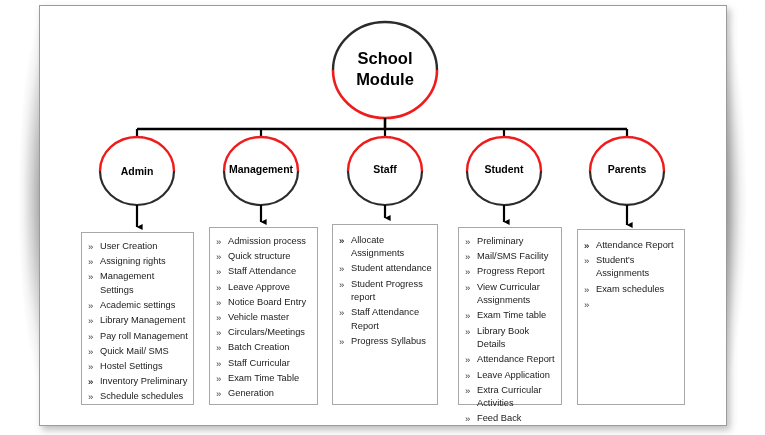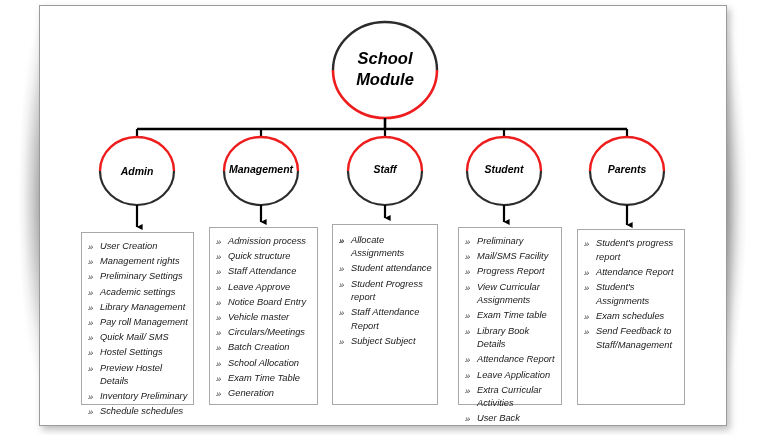--- a/index.html
+++ b/index.html
@@ -1,21 +1,21 @@
 <!DOCTYPE html>
 <html><head>
 <meta charset="utf-8">
 <style>
   html,body{margin:0;padding:0;}
   body{
     width:765px;height:435px;overflow:hidden;
     background:#ffffff;
     font-family:"Liberation Sans", sans-serif;
   }
-  #stage{position:relative;width:765px;height:435px;overflow:hidden;background:#fff;font-style:italic;}
+  #stage{position:relative;width:765px;height:435px;overflow:hidden;background:#fff;}
 
   
   .curl{position:absolute;top:0;height:435px;width:46px;pointer-events:none;}
   .curl.left{left:0;
     background:
       radial-gradient(ellipse 34px 230px at 46px 200px, rgba(90,90,90,.62) 0%, rgba(120,120,120,.38) 38%, rgba(170,170,170,.14) 66%, rgba(255,255,255,0) 82%);
   }
   .curl.right{right:0;
     background:
       radial-gradient(ellipse 34px 230px at 0px 200px, rgba(90,90,90,.62) 0%, rgba(120,120,120,.38) 38%, rgba(170,170,170,.14) 66%, rgba(255,255,255,0) 82%);
@@ -137,81 +137,80 @@
       <path d="M261,205 L261,222" stroke="#000" stroke-width="2.2" fill="none" marker-end="url(#arrowBlack)"></path>
       <path d="M385,205 L385,218" stroke="#000" stroke-width="2.2" fill="none" marker-end="url(#arrowBlack)"></path>
       <path d="M504,205 L504,222" stroke="#000" stroke-width="2.2" fill="none" marker-end="url(#arrowBlack)"></path>
       <path d="M627,205 L627,225" stroke="#000" stroke-width="2.2" fill="none" marker-end="url(#arrowBlack)"></path>
     </g>
   </svg>
 
   <div class="listbox" style="left:81px;top:232px;width:113px;height:173px;">
     <ul>
         <li><span class="bul">»</span><span>User Creation</span></li>
-        <li><span class="bul">»</span><span>Management rights</span></li>
-        <li><span class="bul">»</span><span>Preliminary Settings</span></li>
+        <li><span class="bul">»</span><span>Assigning rights</span></li>
+        <li><span class="bul">»</span><span>Management Settings</span></li>
         <li><span class="bul">»</span><span>Academic settings</span></li>
         <li><span class="bul">»</span><span>Library Management</span></li>
         <li><span class="bul">»</span><span>Pay roll Management</span></li>
         <li><span class="bul">»</span><span>Quick Mail/ SMS</span></li>
         <li><span class="bul">»</span><span>Hostel Settings</span></li>
-        <li><span class="bul">»</span><span>Preview Hostel Details</span></li>
+        <li><span class="bul">»</span></li>
         <li><span class="bul">»</span><span>Inventory Preliminary</span></li>
         <li><span class="bul">»</span><span>Schedule schedules</span></li>
       </ul>
   </div>
 
   <div class="listbox" style="left:209px;top:227px;width:109px;height:178px;">
     <ul>
         <li><span class="bul">»</span><span>Admission process</span></li>
         <li><span class="bul">»</span><span>Quick structure</span></li>
         <li><span class="bul">»</span><span>Staff Attendance</span></li>
         <li><span class="bul">»</span><span>Leave Approve</span></li>
         <li><span class="bul">»</span><span>Notice Board Entry</span></li>
         <li><span class="bul">»</span><span>Vehicle master</span></li>
         <li><span class="bul">»</span><span>Circulars/Meetings</span></li>
         <li><span class="bul">»</span><span>Batch Creation</span></li>
-        <li><span class="bul">»</span><span>School Allocation</span></li>
+        <li><span class="bul">»</span><span>Staff Curricular</span></li>
         <li><span class="bul">»</span><span>Exam Time Table</span></li>
         <li><span class="bul">»</span><span>Generation</span></li>
       </ul>
   </div>
 
   <div class="listbox" style="left:332px;top:224px;width:106px;height:181px;">
     <ul>
         <li><span class="bul">»</span></li>
         <li><span class="bul">»</span><span>Allocate Assignments</span></li>
         <li><span class="bul">»</span><span>Student attendance</span></li>
         <li><span class="bul">»</span><span>Student Progress report</span></li>
         <li><span class="bul">»</span><span>Staff Attendance Report</span></li>
-        <li><span class="bul">»</span><span>Subject Subject</span></li>
+        <li><span class="bul">»</span><span>Progress Syllabus</span></li>
       </ul>
   </div>
 
   <div class="listbox" style="left:458px;top:227px;width:104px;height:178px;">
     <ul>
         <li><span class="bul">»</span><span>Preliminary</span></li>
         <li><span class="bul">»</span><span>Mail/SMS Facility</span></li>
         <li><span class="bul">»</span><span>Progress Report</span></li>
         <li><span class="bul">»</span><span>View Curricular
 Assignments</span></li>
         <li><span class="bul">»</span><span>Exam Time table</span></li>
         <li><span class="bul">»</span><span>Library Book Details</span></li>
         <li><span class="bul">»</span><span>Attendance Report</span></li>
         <li><span class="bul">»</span><span>Leave Application</span></li>
         <li><span class="bul">»</span><span>Extra Curricular
 Activities</span></li>
-        <li><span class="bul">»</span><span>User Back</span></li>
+        <li><span class="bul">»</span><span>Feed Back</span></li>
       </ul>
   </div>
 
   <div class="listbox" style="left:577px;top:229px;width:108px;height:176px;">
     <ul>
-        <li><span class="bul">»</span><span>Student's progress report</span></li>
+        <li><span class="bul">»</span></li>
         <li><span class="bul">»</span><span>Attendance Report</span></li>
         <li><span class="bul">»</span><span>Student's Assignments</span></li>
         <li><span class="bul">»</span><span>Exam schedules</span></li>
-        <li><span class="bul">»</span><span>Send Feedback to
-Staff/Management</span></li>
+        <li><span class="bul">»</span></li>
       </ul>
   </div>
 
 </div>
 
 </body></html>

